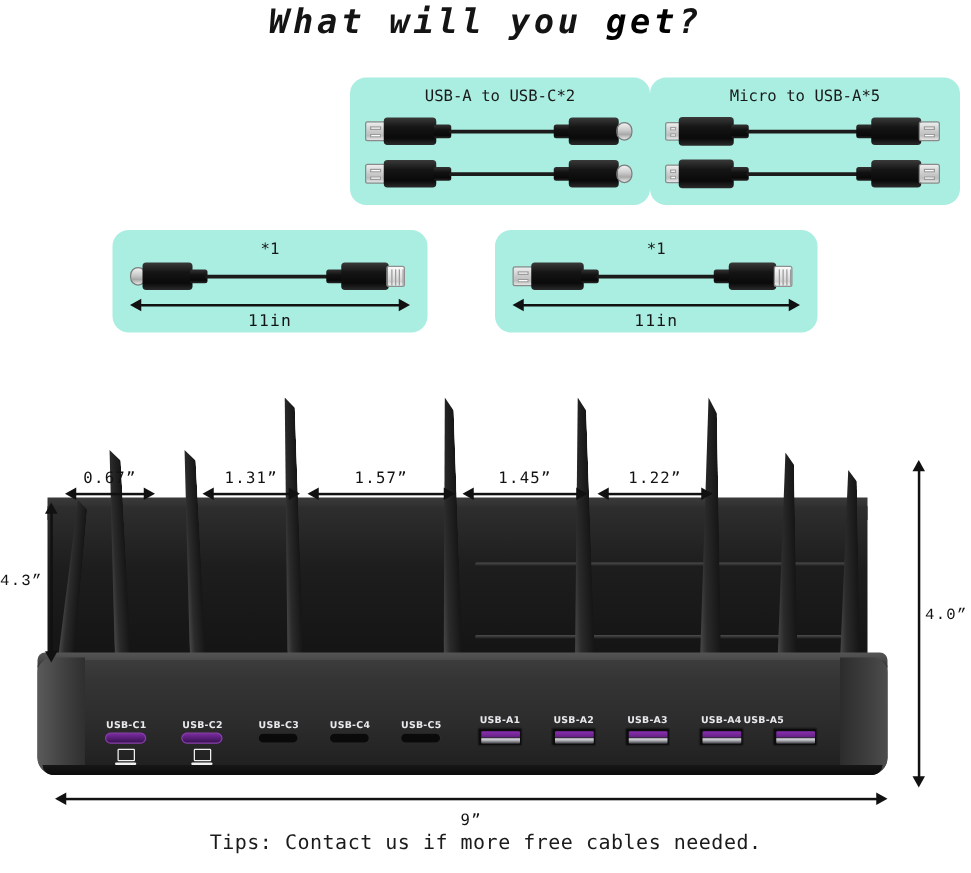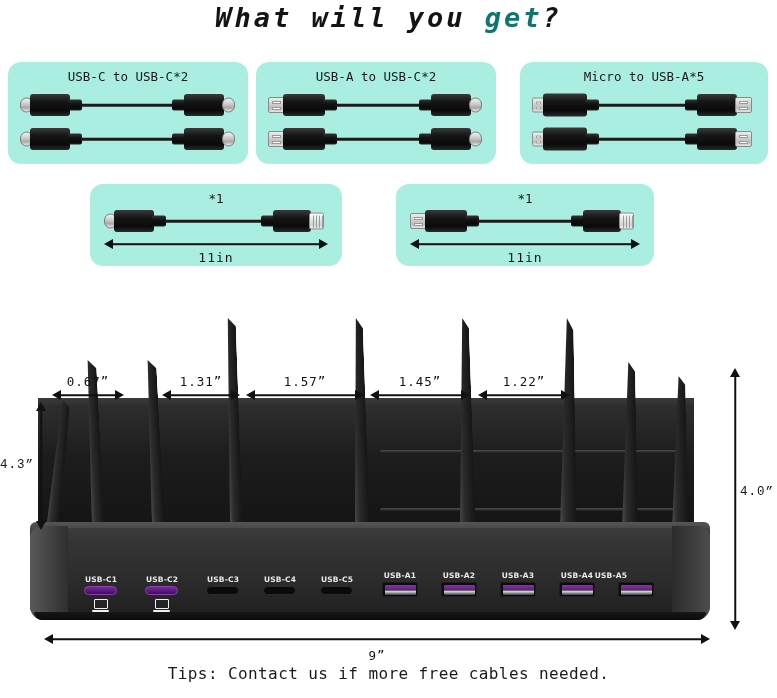--- a/index.html
+++ b/index.html
@@ -15,21 +15,21 @@
   
   .title{
     position:absolute;left:0;top:2px;width:777px;
     text-align:center;
     font-family:"DejaVu Sans Mono", monospace;
     font-size:27px;font-weight:bold;font-style:italic;
     letter-spacing:3px;
     color:#141414;
     white-space:nowrap;
   }
-  .title .accent{color:#0f766e;}
+  .title .accent{color:#000000;}
   .title .qm{color:#141414;}
 
   
   .mintbox{
     position:absolute;
     background:#a9eee1;
     border-radius:13px;
   }
   .boxlabel{
     position:absolute;left:0;top:7px;width:100%;
@@ -232,45 +232,22 @@
 </style>
 </head>
 <body>
 
 <div class="page">
 
   <div class="title">
     <span>What will you </span><span class="accent">get</span><span class="qm">?</span>
   </div>
 
-  <div class="mintbox" style="left:8px;top:62px;width:240px;height:102px;">
-    <div class="boxlabel">USB-C to USB-C*2</div>
-
-    <div class="cable" style="left:12px;top:30px;width:216px;">
-      <div class="tip-c" style="left:0;"></div>
-      <div class="hous" style="left:10px;width:40px;height:22px;"></div>
-      <div class="hous tap" style="left:48px;width:14px;height:11px;"></div>
-      <div class="wire" style="left:60px;width:98px;"></div>
-      <div class="hous tap" style="left:152px;width:14px;height:11px;"></div>
-      <div class="hous" style="left:164px;width:40px;height:22px;"></div>
-      <div class="tip-c" style="left:202px;"></div>
-    </div>
-
-    <div class="cable" style="left:12px;top:64px;width:216px;">
-      <div class="tip-c" style="left:0;"></div>
-      <div class="hous" style="left:10px;width:40px;height:22px;"></div>
-      <div class="hous tap" style="left:48px;width:14px;height:11px;"></div>
-      <div class="wire" style="left:60px;width:98px;"></div>
-      <div class="hous tap" style="left:152px;width:14px;height:11px;"></div>
-      <div class="hous" style="left:164px;width:40px;height:22px;"></div>
-      <div class="tip-c" style="left:202px;"></div>
-    </div>
-  </div>
-
-  <div class="mintbox" style="left:256px;top:62px;width:240px;height:102px;">
+
+  <div class="mintbox" style="left:280px;top:62px;width:240px;height:102px;">
     <div class="boxlabel">USB-A to USB-C*2</div>
 
     <div class="cable" style="left:12px;top:30px;width:216px;">
       <div class="tip-a" style="left:0;">
           <i class="s1"></i>
           <i class="s2"></i>
         </div>
       <div class="hous" style="left:15px;width:42px;height:22px;"></div>
       <div class="hous tap" style="left:55px;width:14px;height:11px;"></div>
       <div class="wire" style="left:67px;width:90px;"></div>

